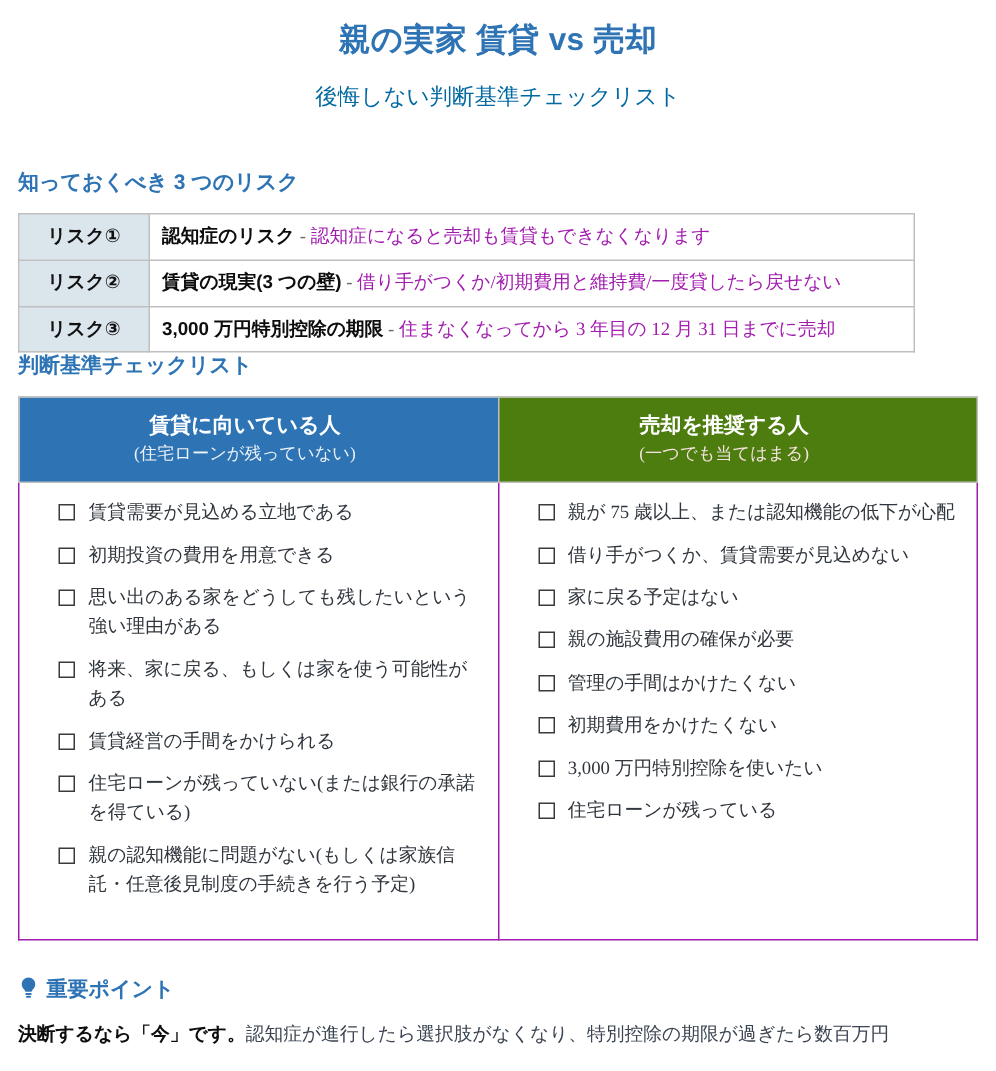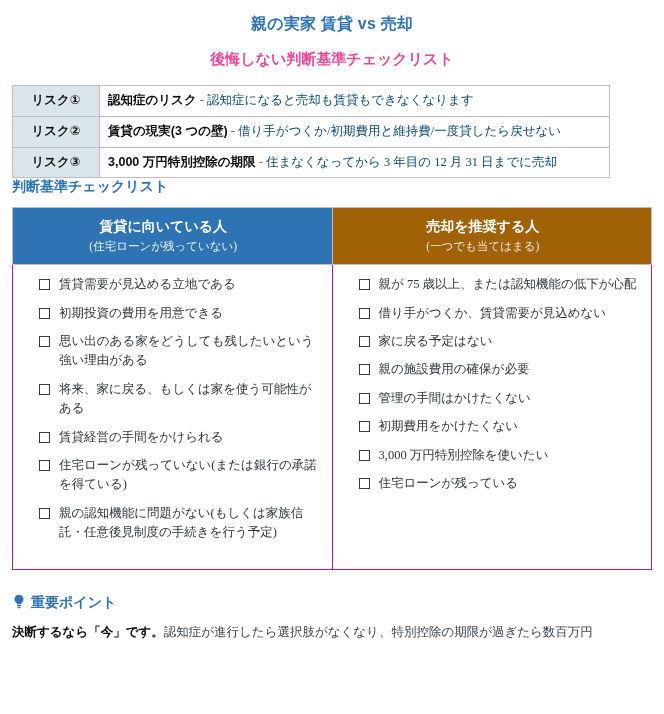--- a/index.html
+++ b/index.html
@@ -21,30 +21,30 @@
     padding: 0;
     box-sizing: border-box;
   }
 
   
   .doc-title {
     text-align: center;
     color: #2e74b5;
     font-family: "Liberation Sans", "DejaVu Sans", sans-serif;
     font-weight: bold;
-    font-size: 16px;
+    font-size: 21px;
     letter-spacing: 0.2px;
     margin: 14px 0 0 0;
     line-height: 1.25;
   }
   .doc-subtitle {
     text-align: center;
-    color: #ec4899;
-    font-family: "Liberation Sans", "DejaVu Sans", sans-serif;
-    font-weight: bold;
+    color: #0369a1;
+    font-family: "Liberation Sans", "DejaVu Sans", sans-serif;
+    font-weight: normal;
     font-size: 15px;
     margin: 16px 0 16px 0;
     line-height: 1.25;
   }
 
   
   .section-heading {
     color: #2e74b5;
     font-family: "Liberation Sans", "DejaVu Sans", sans-serif;
     font-weight: bold;
@@ -86,41 +86,41 @@
     font-size: 12px;
     white-space: nowrap;
     color: #111;
   }
   .risk-term {
     font-family: "Liberation Sans", "DejaVu Sans", sans-serif;
     font-weight: bold;
     color: #0d0d0d;
   }
   .risk-desc {
-    color: #0c4a6e;
+    color: #a21caf;
   }
   .risk-dash { color: #6a6a6a; }
 
   
   .check-table {
     border-collapse: collapse;
     margin: 12px 0 0 12px;
     width: 640px;
     table-layout: fixed;
   }
   .check-table th {
     padding: 9px 24px 10px 6px;
     text-align: center;
     vertical-align: middle;
     border: 1px solid #bfbfbf;
     color: #ffffff;
     font-weight: normal;
   }
   .th-rent { background: #2e74b5; }
-  .th-sell { background: #a16207; }
+  .th-sell { background: #4d7c0f; }
   .th-title {
     display: block;
     font-family: "Liberation Sans", "DejaVu Sans", sans-serif;
     font-weight: bold;
     font-size: 14px;
     line-height: 1.3;
   }
   .th-sub {
     display: block;
     font-size: 11.5px;
@@ -177,20 +177,21 @@
   }
 </style>
 </head>
 <body>
 
 <div class="page">
 
   <h1 class="doc-title">親の実家 賃貸 vs 売却</h1>
   <h2 class="doc-subtitle">後悔しない判断基準チェックリスト</h2>
 
+  <div class="section-heading sec-risks">知っておくべき 3 つのリスク</div>
 
   <table class="risk-table">
     <tbody>
       <tr>
         <td class="risk-label">リスク①</td>
         <td><span class="risk-term">認知症のリスク</span><span class="risk-dash"> - </span><span class="risk-desc">認知症になると売却も賃貸もできなくなります</span></td>
       </tr>
       <tr>
         <td class="risk-label">リスク②</td>
         <td><span class="risk-term">賃貸の現実(3 つの壁)</span><span class="risk-dash"> - </span><span class="risk-desc">借り手がつくか/初期費用と維持費/一度貸したら戻せない</span></td>

